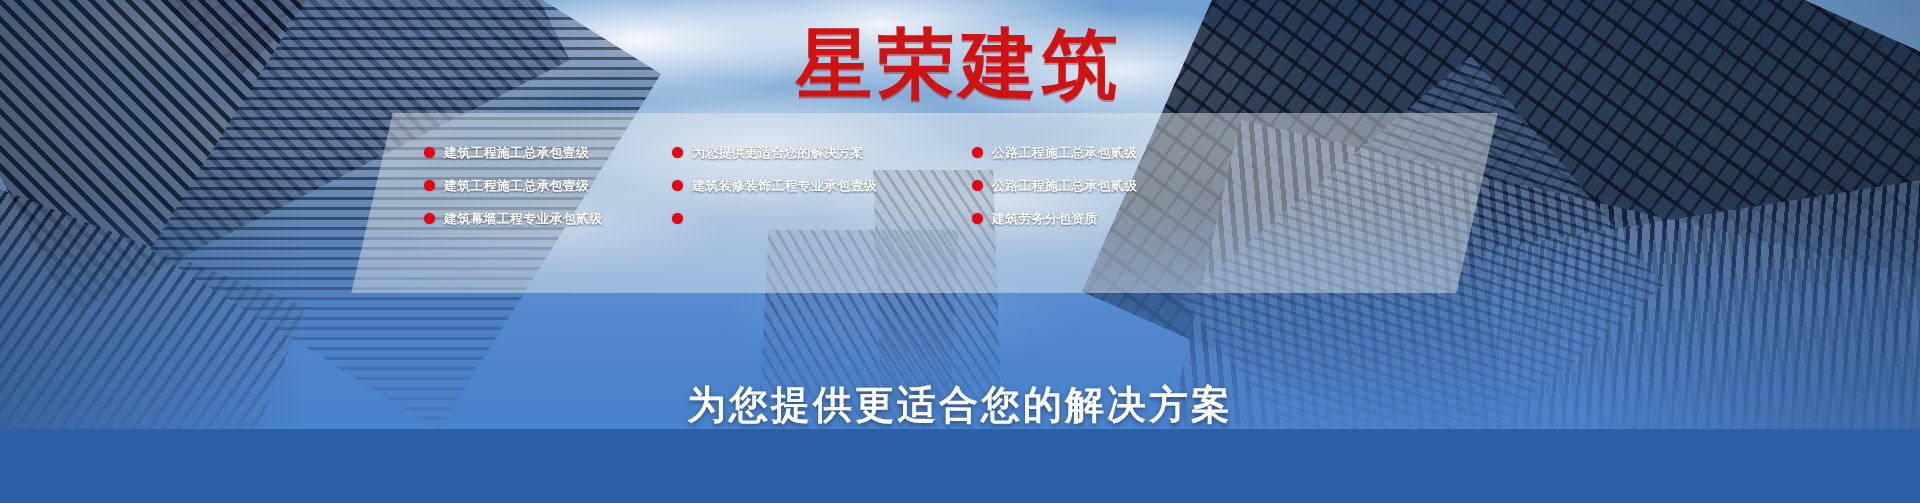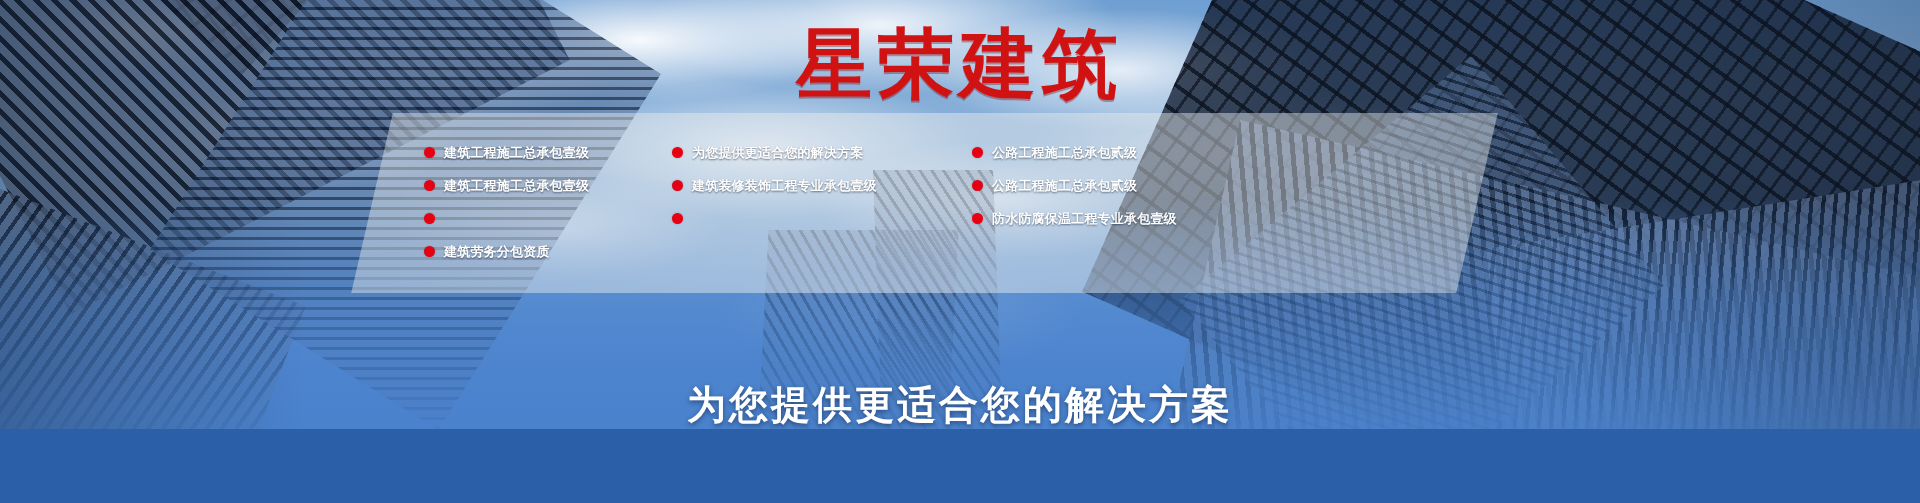--- a/index.html
+++ b/index.html
@@ -203,28 +203,25 @@
     <div class="qual-item">
       <span class="dot"></span>
       <span class="qual-label">建筑装修装饰工程专业承包壹级</span>
     </div>
     <div class="qual-item">
       <span class="dot"></span>
       <span class="qual-label">公路工程施工总承包贰级</span>
     </div>
     <div class="qual-item">
       <span class="dot"></span>
-    </div>
-
-    <div class="qual-item">
-      <span class="dot"></span>
-    </div>
-    <div class="qual-item">
-      <span class="dot"></span>
-      <span class="qual-label">防水防腐保温工程专业承包壹级</span>
+      <span class="qual-label">建筑幕墙工程专业承包贰级</span>
+    </div>
+
+    <div class="qual-item">
+      <span class="dot"></span>
     </div>
     <div class="qual-item">
       <span class="dot"></span>
       <span class="qual-label">建筑劳务分包资质</span>
     </div>
 
   </div>
 
   <div class="tagline">为您提供更适合您的解决方案</div>
 

